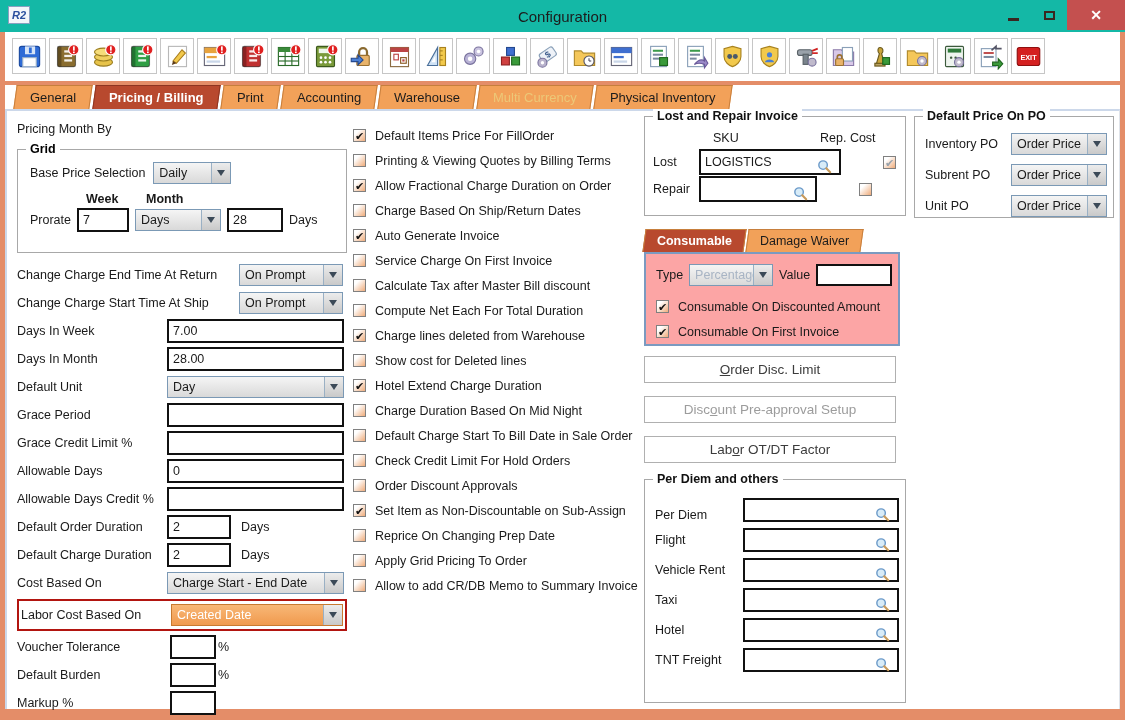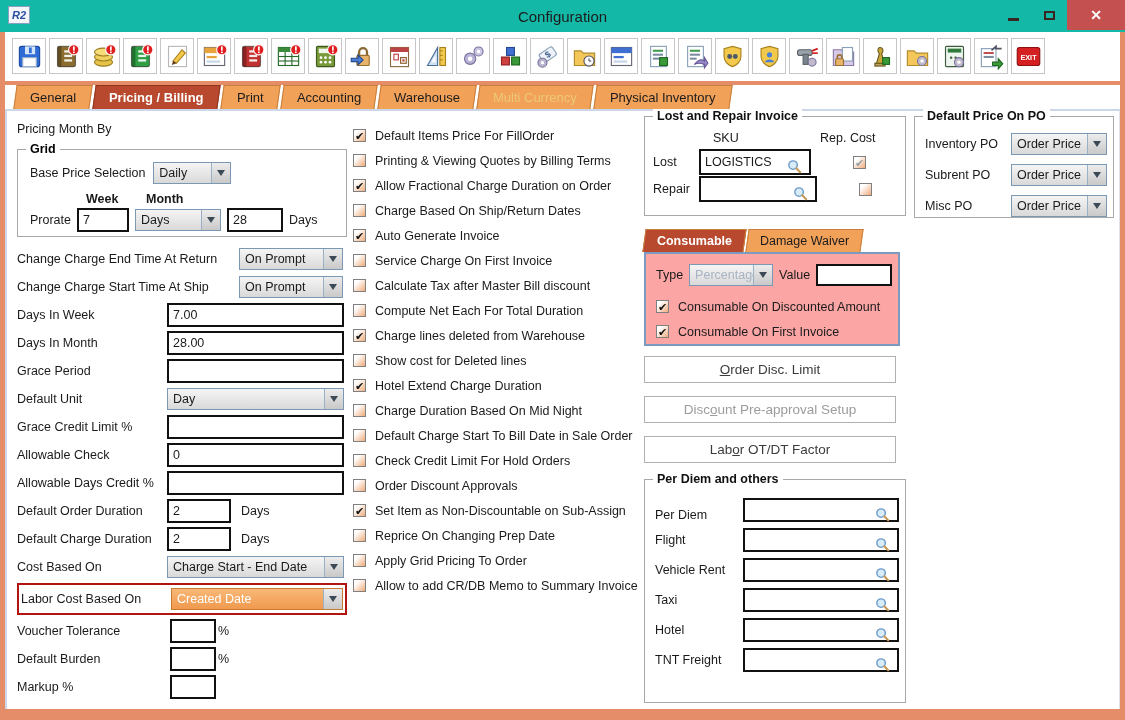--- a/index.html
+++ b/index.html
@@ -57,21 +57,21 @@
   .cb.gray { color:#98a2ac; }
 
   .group { position:absolute; border:1px solid #a8a8a8; }
   .group > .legend { position:absolute; top:-8px; left:8px; background:#fff; padding:0 4px;
                      font-size:12.5px; font-weight:bold; color:#111; }
 
   
   .leftcol { position:absolute; left:10px; top:6px; width:330px; }
   .row-pmb { display:flex; align-items:center; height:24px; margin-bottom:8px; }
   .row-pmb .lbl { width:153px; }
-  .gridbox { position:relative; border:1px solid #a8a8a8; height:88px; margin-bottom:8px; }
+  .gridbox { position:relative; border:1px solid #a8a8a8; height:104px; margin-bottom:8px; }
   .fieldrow { display:flex; align-items:center; height:28px; position:relative; }
   .fieldrow .lbl { width:150px; flex:none; }
   .fieldrow.wlbl .lbl { width:222px; }
   .hlwrap { border:2px solid #b21510; margin:2px 0; padding:1px 2px; }
   .u { text-decoration:underline; }
 
   
   .checkcol { position:absolute; left:346px; top:12px; width:290px; }
   .checkrow { display:flex; align-items:center; height:25px; gap:9px; }
   .checkrow .lbl { white-space:nowrap; }
@@ -446,38 +446,38 @@
           </div>
           <div class="fieldrow">
             <span class="lbl">Days In Week</span>
             <input class="inp" value="7.00" style="width: 177px;">
           </div>
           <div class="fieldrow">
             <span class="lbl">Days In Month</span>
             <input class="inp" value="28.00" style="width: 177px;">
           </div>
           <div class="fieldrow">
-            <span class="lbl">Grace Period</span>
-            <input class="inp" style="width: 177px;">
-          </div>
-          <div class="fieldrow">
             <span class="lbl">Default Unit</span>
             <div class="sel" style="width: 177px;">
               <span class="txt">Day</span>
               <span class="arr">
                 <i></i>
               </span>
             </div>
           </div>
           <div class="fieldrow">
+            <span class="lbl">Grace Period</span>
+            <input class="inp" style="width: 177px;">
+          </div>
+          <div class="fieldrow">
             <span class="lbl">Grace Credit Limit %</span>
             <input class="inp" style="width: 177px;">
           </div>
           <div class="fieldrow">
-            <span class="lbl">Allowable Check</span>
+            <span class="lbl">Allowable Days</span>
             <input class="inp" value="0" style="width: 177px;">
           </div>
           <div class="fieldrow">
             <span class="lbl">Allowable Days Credit %</span>
             <input class="inp" style="width: 177px;">
           </div>
           <div class="fieldrow">
             <span class="lbl">Default Order Duration</span>
             <input class="inp" value="2" style="width: 64px;">
             <span class="lbl" style="margin-left: 10px;">Days</span>
@@ -603,21 +603,21 @@
         </div>
       </div>
 
     <div class="group" style="left:637px;top:5px;width:262px;height:100px;">
       <span class="legend">Lost and Repair Invoice</span>
       <span class="lbl" style="position:absolute;left:68px;top:14px">SKU</span>
       <span class="lbl" style="position:absolute;left:175px;top:14px">Rep. Cost</span>
       <div id="lostrows">
           <div style="position: absolute; left: 8px; top: 32px; display: flex; align-items: center; width: 246px;">
             <span class="lbl" style="width: 46px;">Lost</span>
-            <div class="searchinp" style="width: 112px;"><input class="inp" value="LOGISTICS" style="height: 26px;"><span style="position: absolute; right: 4px; top: 5px; width: 17px; height: 17px;">
+            <div class="searchinp" style="width: 142px;"><input class="inp" value="LOGISTICS" style="height: 26px;"><span style="position: absolute; right: 4px; top: 5px; width: 17px; height: 17px;">
                 <svg viewBox="0 0 24 24">
                   <circle cx="10" cy="10" r="6" fill="#d8ecf8" stroke="#6b9ac9" stroke-width="2"></circle>
                   <line x1="14.5" y1="14.5" x2="20" y2="20" stroke="#c89a5a" stroke-width="3" stroke-linecap="round"></line>
                 </svg>
               </span></div>
             <span class="cb gray" style="margin-left: 42px;">✔</span>
           </div>
           <div style="position: absolute; left: 8px; top: 59px; display: flex; align-items: center; width: 246px;">
             <span class="lbl" style="width: 46px;">Repair</span>
             <div class="searchinp" style="width: 118px;"><input class="inp" style="height: 26px;"><span style="position: absolute; right: 4px; top: 5px; width: 17px; height: 17px;">
@@ -646,21 +646,21 @@
           <div style="position: absolute; left: 10px; top: 47px; display: flex; align-items: center; width: 182px;">
             <span class="lbl" style="flex: 1 1 0%;">Subrent PO</span>
             <div class="sel" style="width: 96px;">
               <span class="txt">Order Price</span>
               <span class="arr">
                 <i></i>
               </span>
             </div>
           </div>
           <div style="position: absolute; left: 10px; top: 78px; display: flex; align-items: center; width: 182px;">
-            <span class="lbl" style="flex: 1 1 0%;">Misc PO</span>
+            <span class="lbl" style="flex: 1 1 0%;">Unit PO</span>
             <div class="sel" style="width: 96px;">
               <span class="txt">Order Price</span>
               <span class="arr">
                 <i></i>
               </span>
             </div>
           </div>
         </div>
     </div>
 

